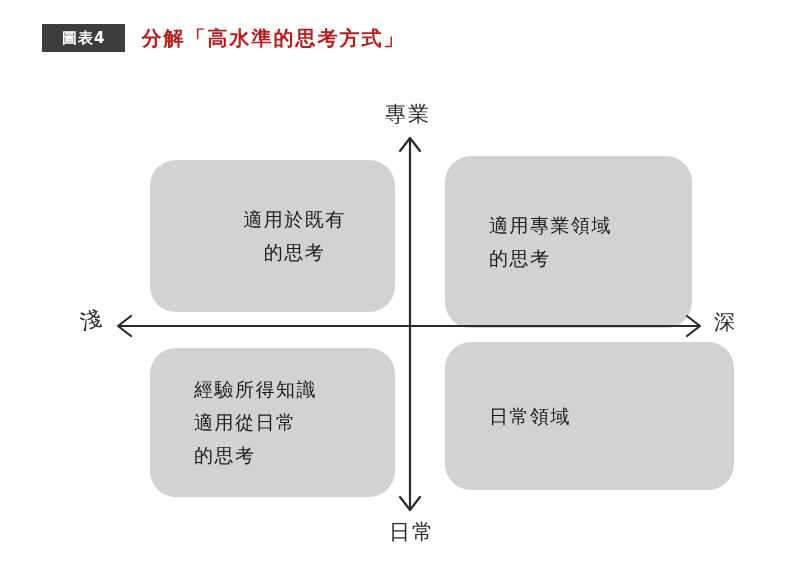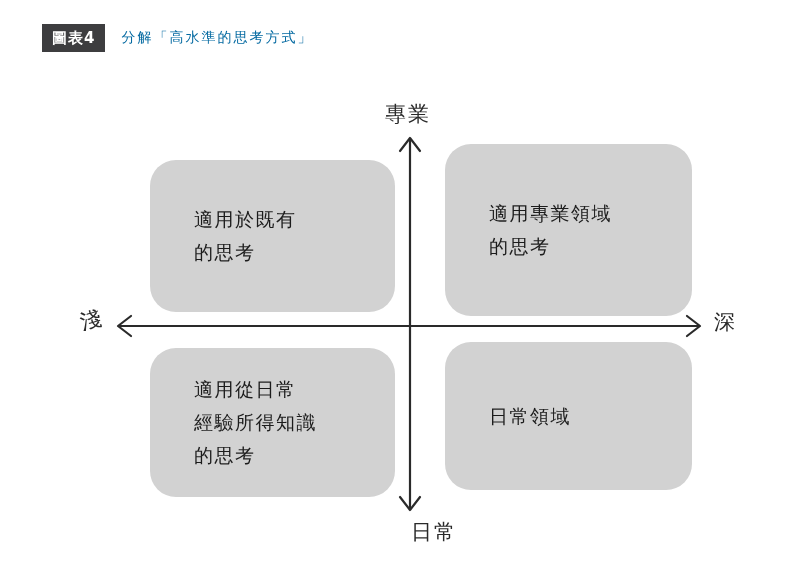--- a/index.html
+++ b/index.html
@@ -26,59 +26,59 @@
     display: flex;
     align-items: center;
     gap: 16px;
   }
   .badge {
     background: #3d3d3f;
     color: #ffffff;
     font-weight: bold;
     font-size: 15px;
     line-height: 18px;
-    padding: 5px 10px;
+    padding: 5px 20px;
     letter-spacing: 1px;
   }
   .title {
-    font-size: 14px;
-    font-weight: normal;
+    font-size: 20px;
+    font-weight: bold;
     letter-spacing: 2px;
-    color: #0369a1;
+    color: #b91c1c;
   }
   svg.axes {
     position: absolute;
     left: 0;
     top: 0;
   }
   .axis-label {
     position: absolute;
     font-size: 21px;
     color: #2a2a2a;
     letter-spacing: 2px;
     white-space: nowrap;
   }
   .axis-label.top    { left: 408px; top: 100px;  transform: translateX(-50%); }
-  .axis-label.bottom { left: 434px; top: 518px; transform: translateX(-50%); }
+  .axis-label.bottom { left: 412px; top: 518px; transform: translateX(-50%); }
   .axis-label.left   { left: 80px;  top: 306px; transform: rotate(-14deg); }
   .axis-label.right  { left: 714px; top: 308px; }
   .box {
     position: absolute;
     background: #d2d2d2;
     border-radius: 26px;
     display: flex;
     flex-direction: column;
     justify-content: center;
     padding-left: 44px;
     box-sizing: border-box;
   }
-  .box.tl { left: 150px; top: 160px; width: 245px; height: 152px; }
-  .box.tr { left: 445px; top: 144px; width: 247px; height: 172px; justify-content: center; }
+  .box.tl { left: 150px; top: 160px; width: 245px; height: 152px; text-align: center; }
+  .box.tr { left: 445px; top: 156px; width: 247px; height: 172px; justify-content: center; }
   .box.bl { left: 150px; top: 348px; width: 245px; height: 149px; }
-  .box.br { left: 445px; top: 342px; width: 247px; height: 148px; }
+  .box.br { left: 445px; top: 342px; width: 289px; height: 148px; }
   .box .line {
     font-size: 19px;
     line-height: 33px;
     color: #1c1c1c;
     letter-spacing: 1.5px;
   }
 </style>
 </head>
 <body>
 
@@ -93,22 +93,22 @@
     <div class="line">適用於既有</div>
     <div class="line">的思考</div>
   </div>
 
   <div class="box tr">
     <div class="line">適用專業領域</div>
     <div class="line">的思考</div>
   </div>
 
   <div class="box bl">
+    <div class="line">經驗所得知識</div>
     <div class="line">適用從日常</div>
-    <div class="line">經驗所得知識</div>
     <div class="line">的思考</div>
   </div>
 
   <div class="box br">
     <div class="line">日常領域</div>
   </div>
 
   <svg class="axes" width="792" height="584" viewBox="0 0 792 584">
     <g stroke="#2a2a2a" stroke-width="2.2" fill="none" stroke-linecap="round" stroke-linejoin="round">
 

